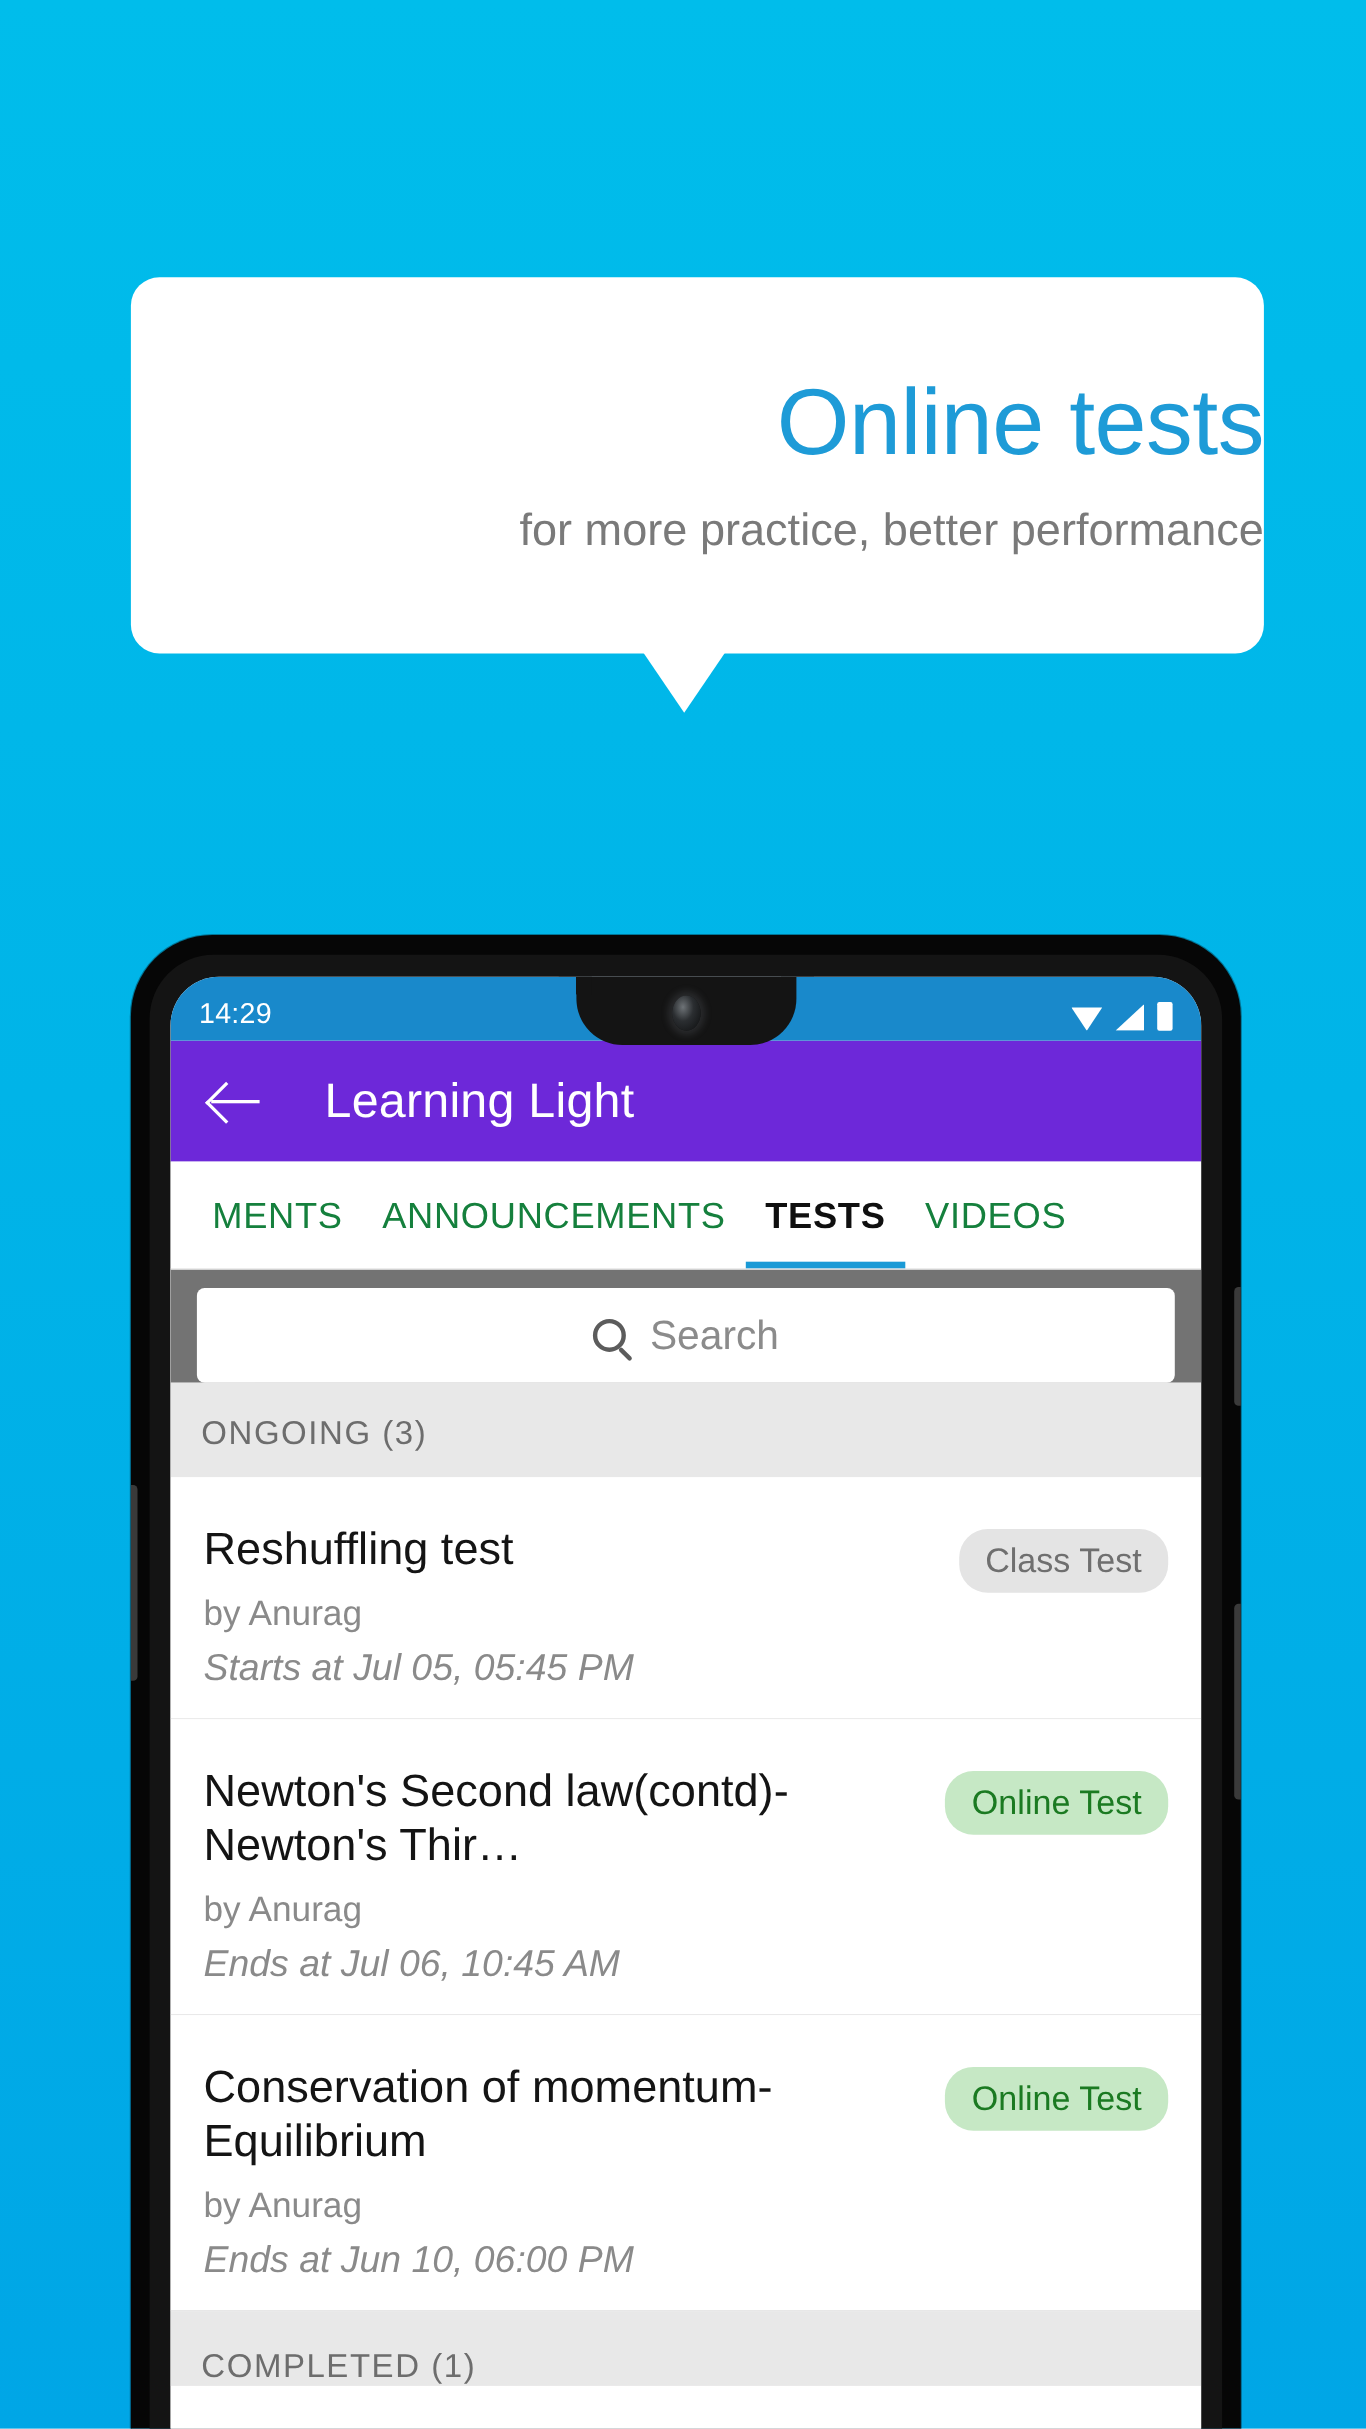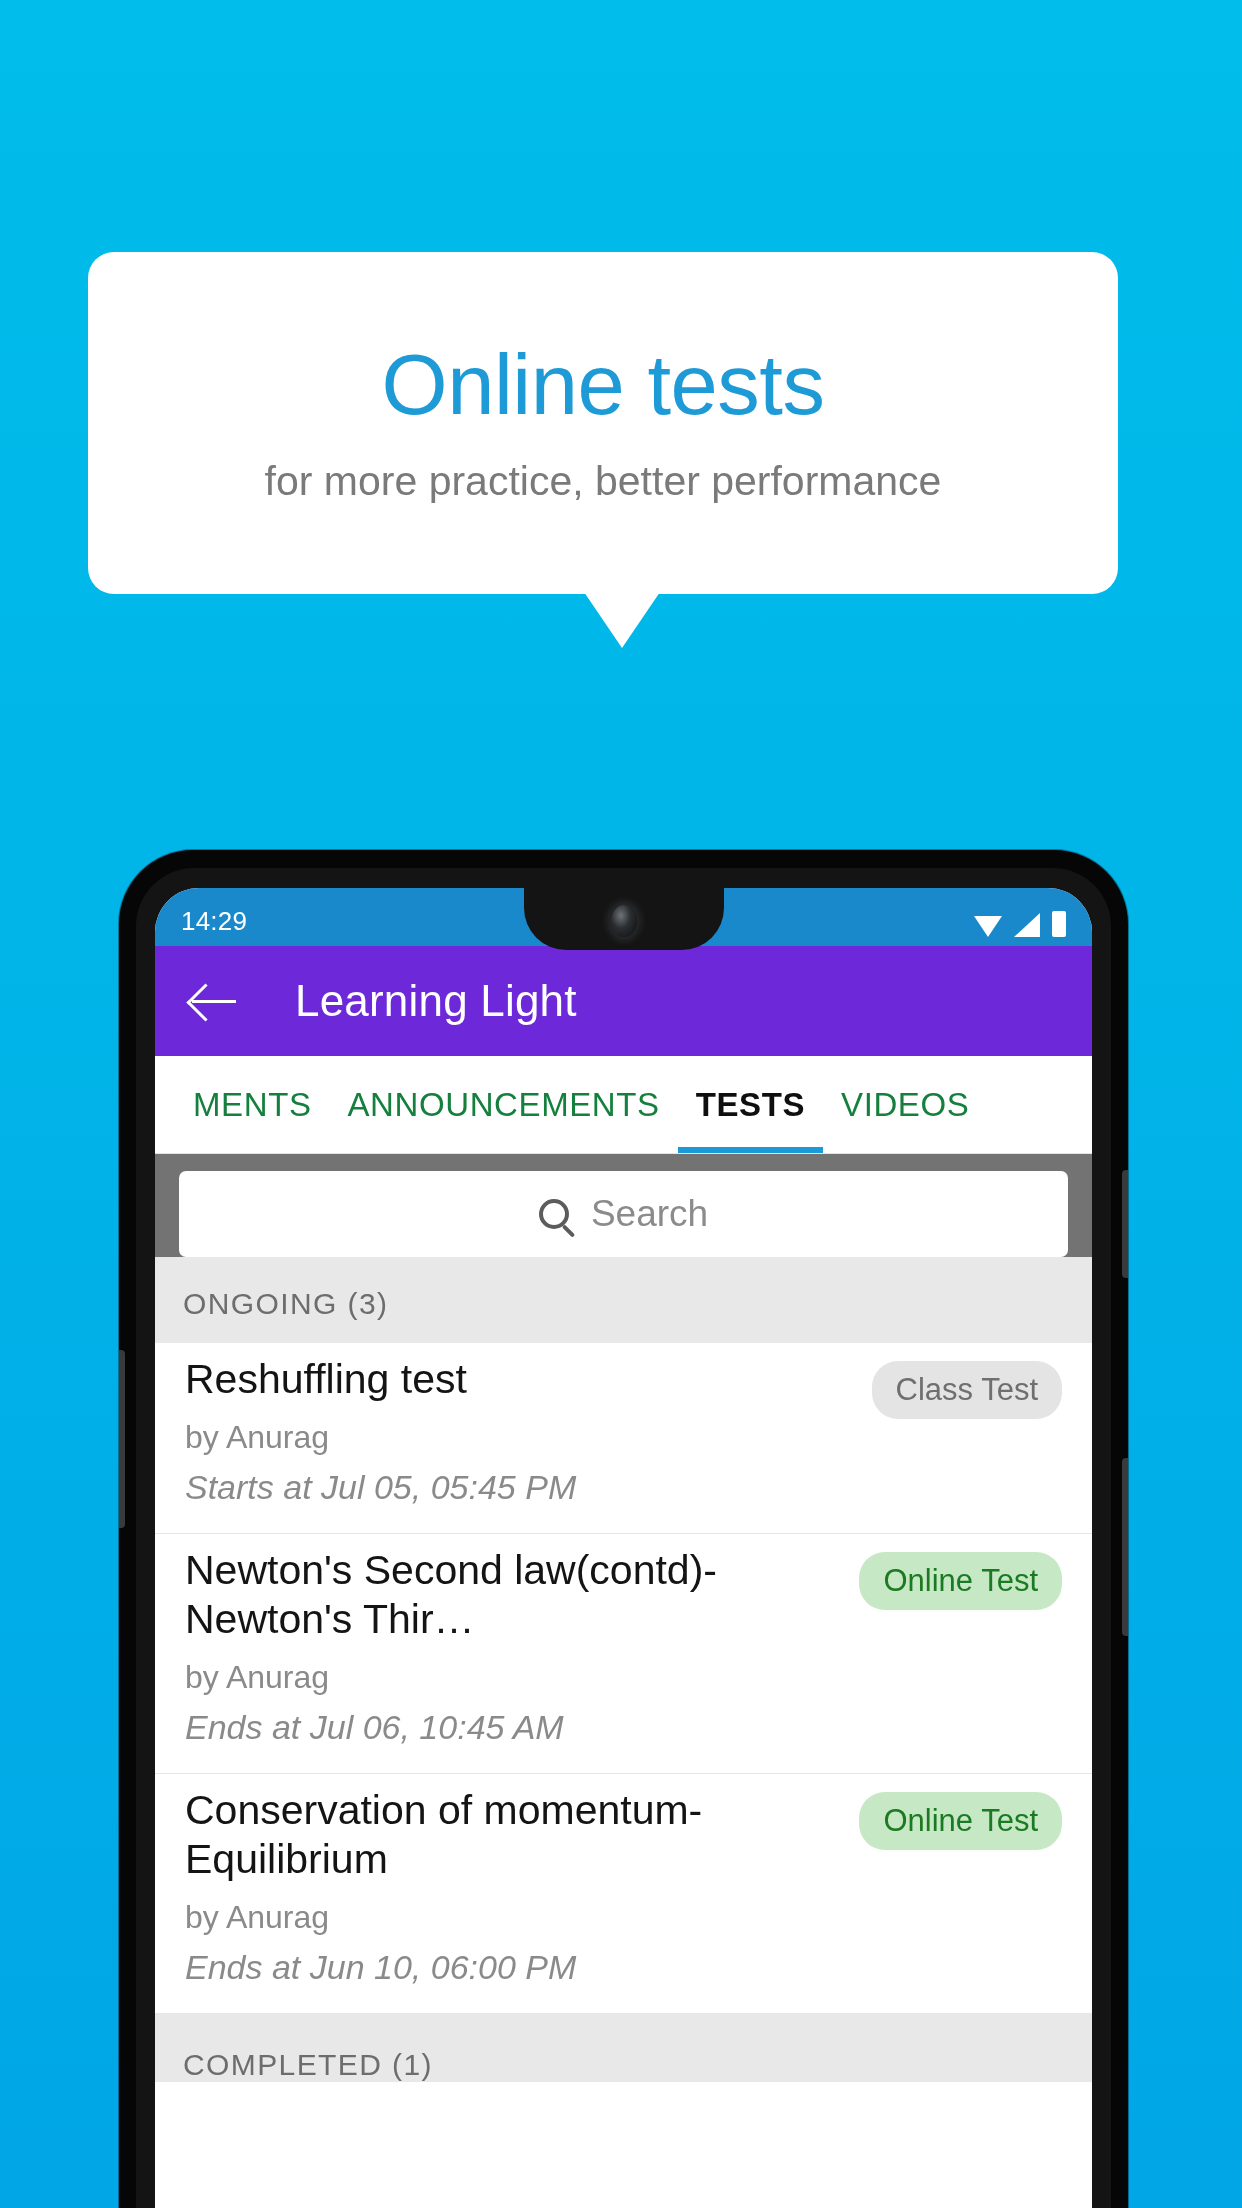--- a/index.html
+++ b/index.html
@@ -14,29 +14,29 @@
     width: 1242px;
     height: 2208px;
     overflow: hidden;
     font-family: "Liberation Sans", sans-serif;
     background: linear-gradient(180deg, #00BDEB 0%, #00B4E8 45%, #00A6E6 100%);
   }
 
   
   .callout {
     position: absolute;
-    left: 88px;
+    left: 119px;
     top: 252px;
     width: 1030px;
     height: 342px;
     background: #ffffff;
     border-radius: 26px;
     display: flex;
     flex-direction: column;
-    align-items: center;
+    align-items: flex-end;
     justify-content: center;
   }
   .callout-title {
     font-size: 85px;
     font-weight: 400;
     color: #1E9BD7;
     letter-spacing: -0.5px;
     line-height: 1.05;
     margin: 0 0 28px 0;
     text-align: center;
@@ -312,21 +312,21 @@
 
   .section-head {
     background: #e8e8e8;
     padding: 30px 28px 22px 28px;
     font-size: 30px;
     color: #6d6d6d;
     letter-spacing: 1.4px;
   }
 
   .test-item {
-    padding: 12px 30px 26px 30px;
+    padding: 41px 30px 26px 30px;
     border-bottom: 1px solid #e7e7e7;
     display: flex;
     align-items: flex-start;
     gap: 16px;
     background: #ffffff;
     cursor: pointer;
   }
   .test-main { flex: 1 1 auto; min-width: 0; }
   .test-title {
     font-size: 41px;

